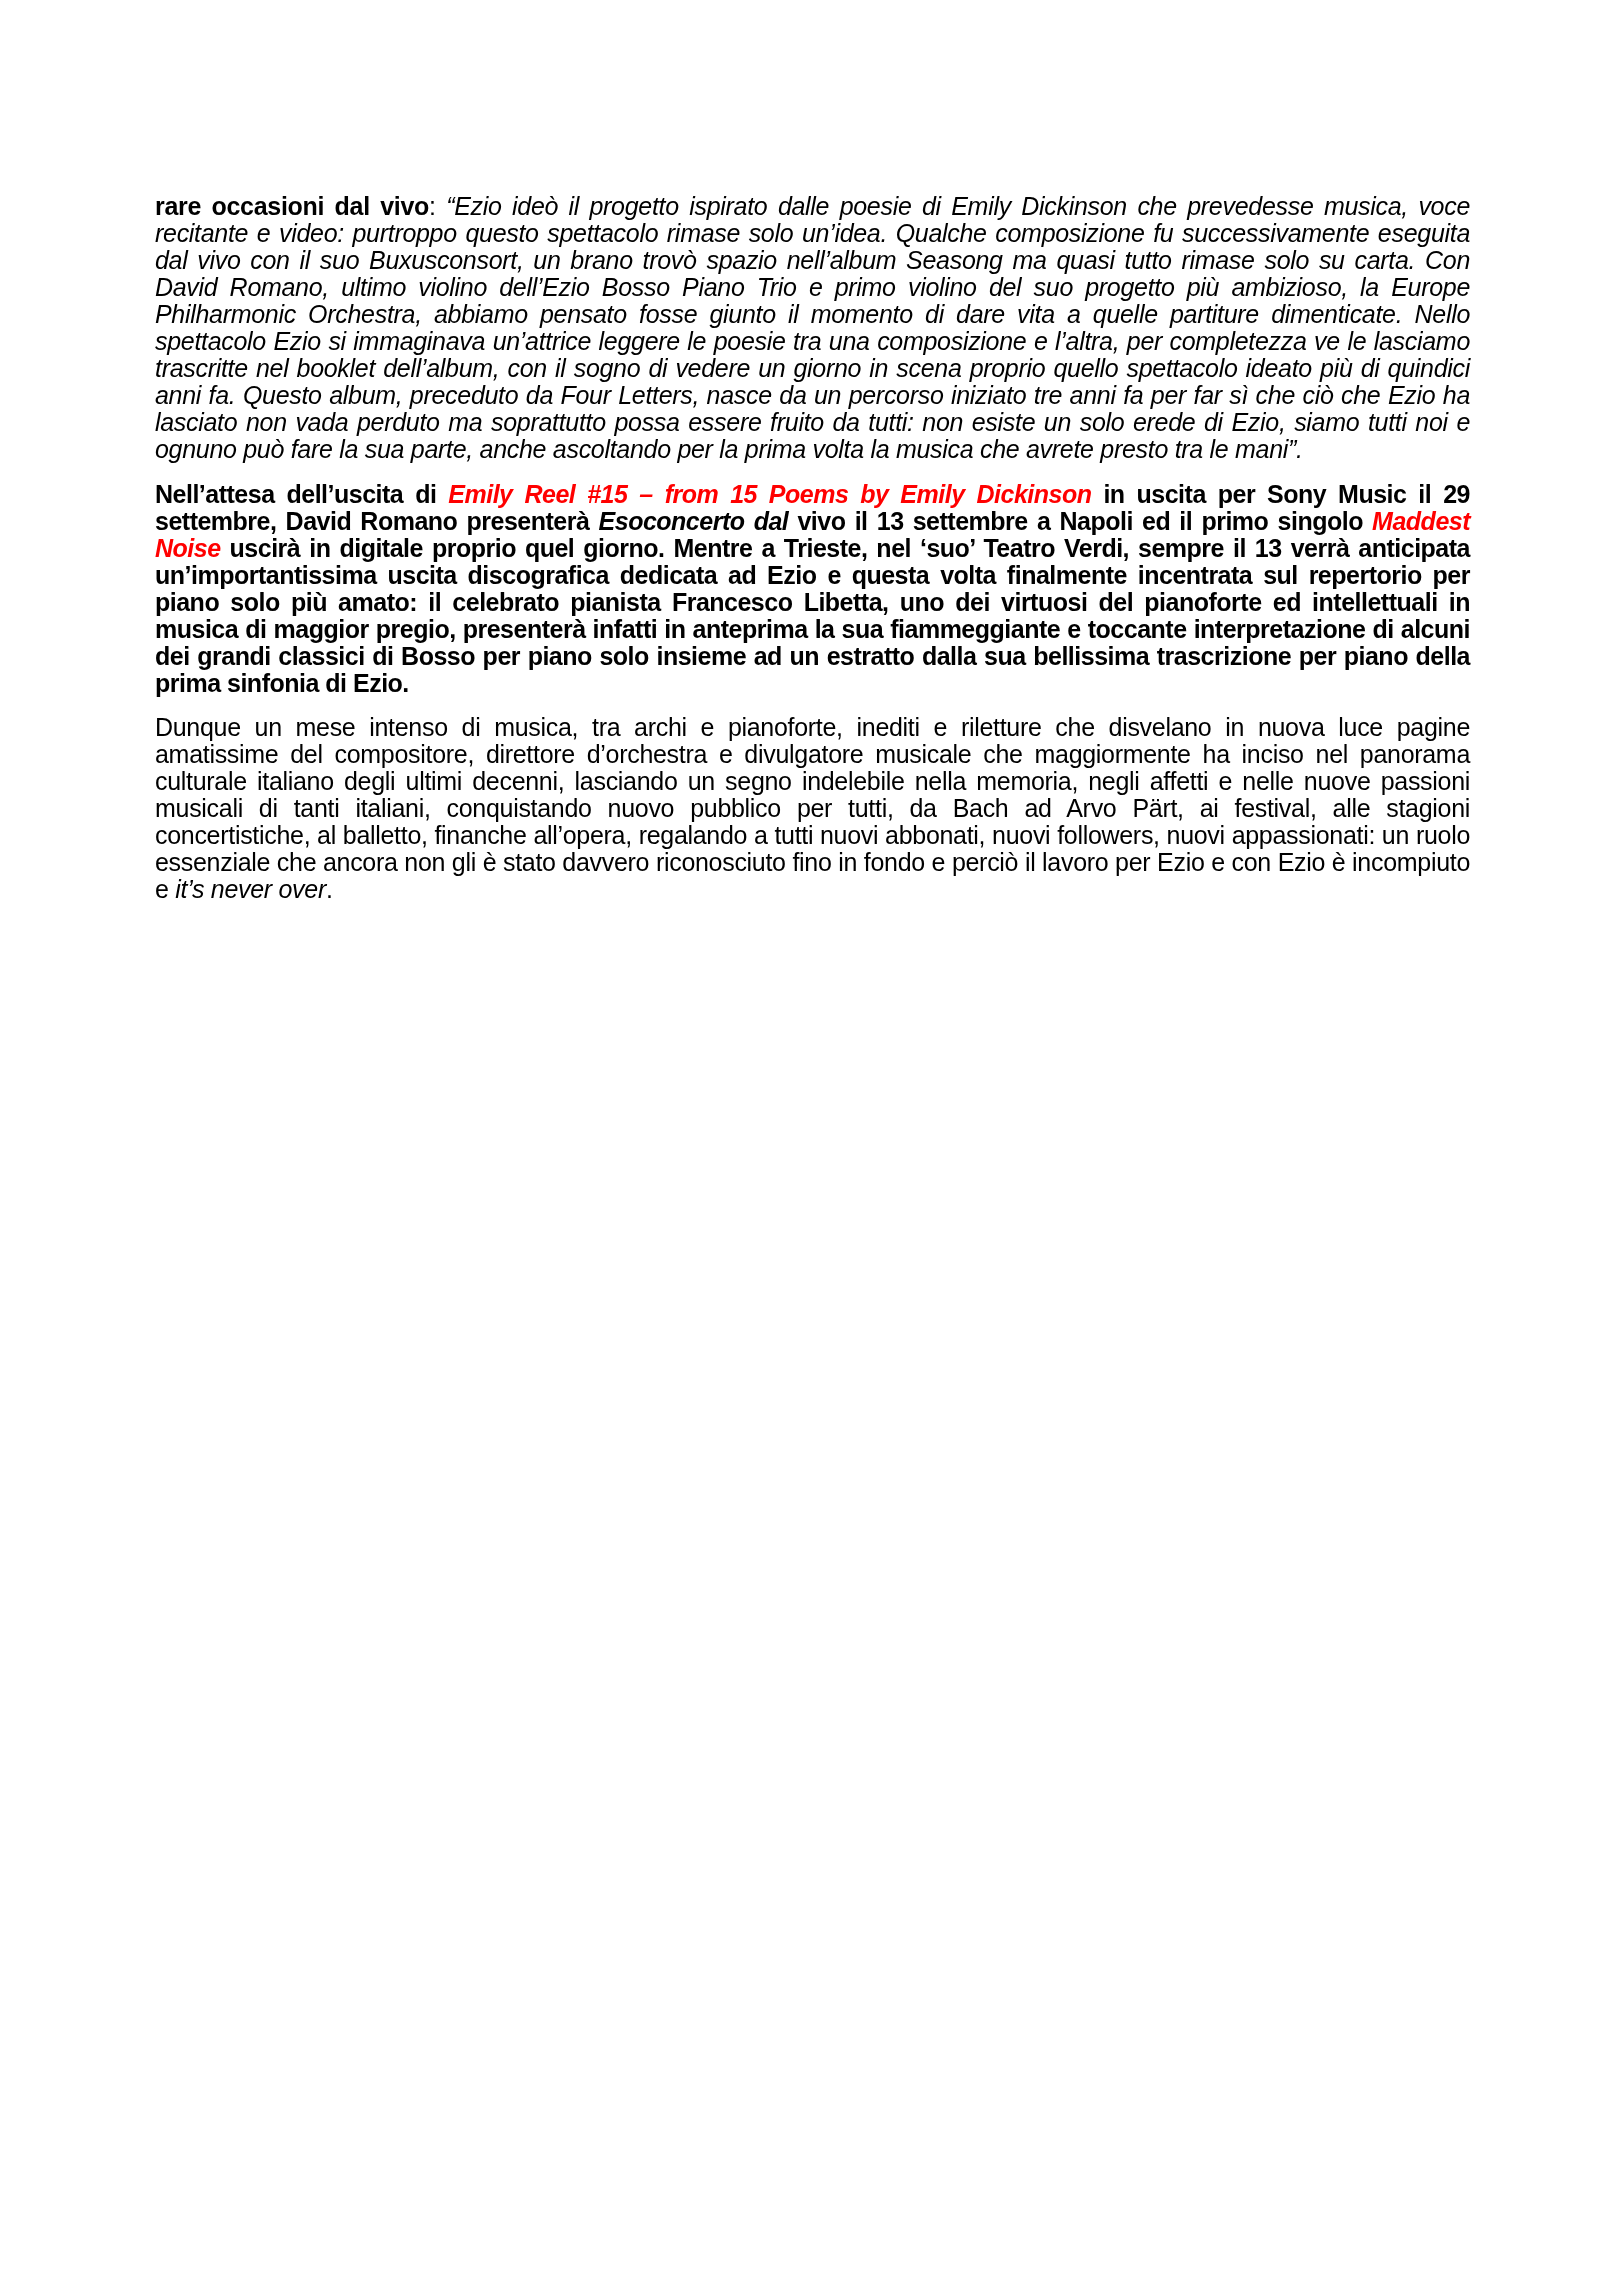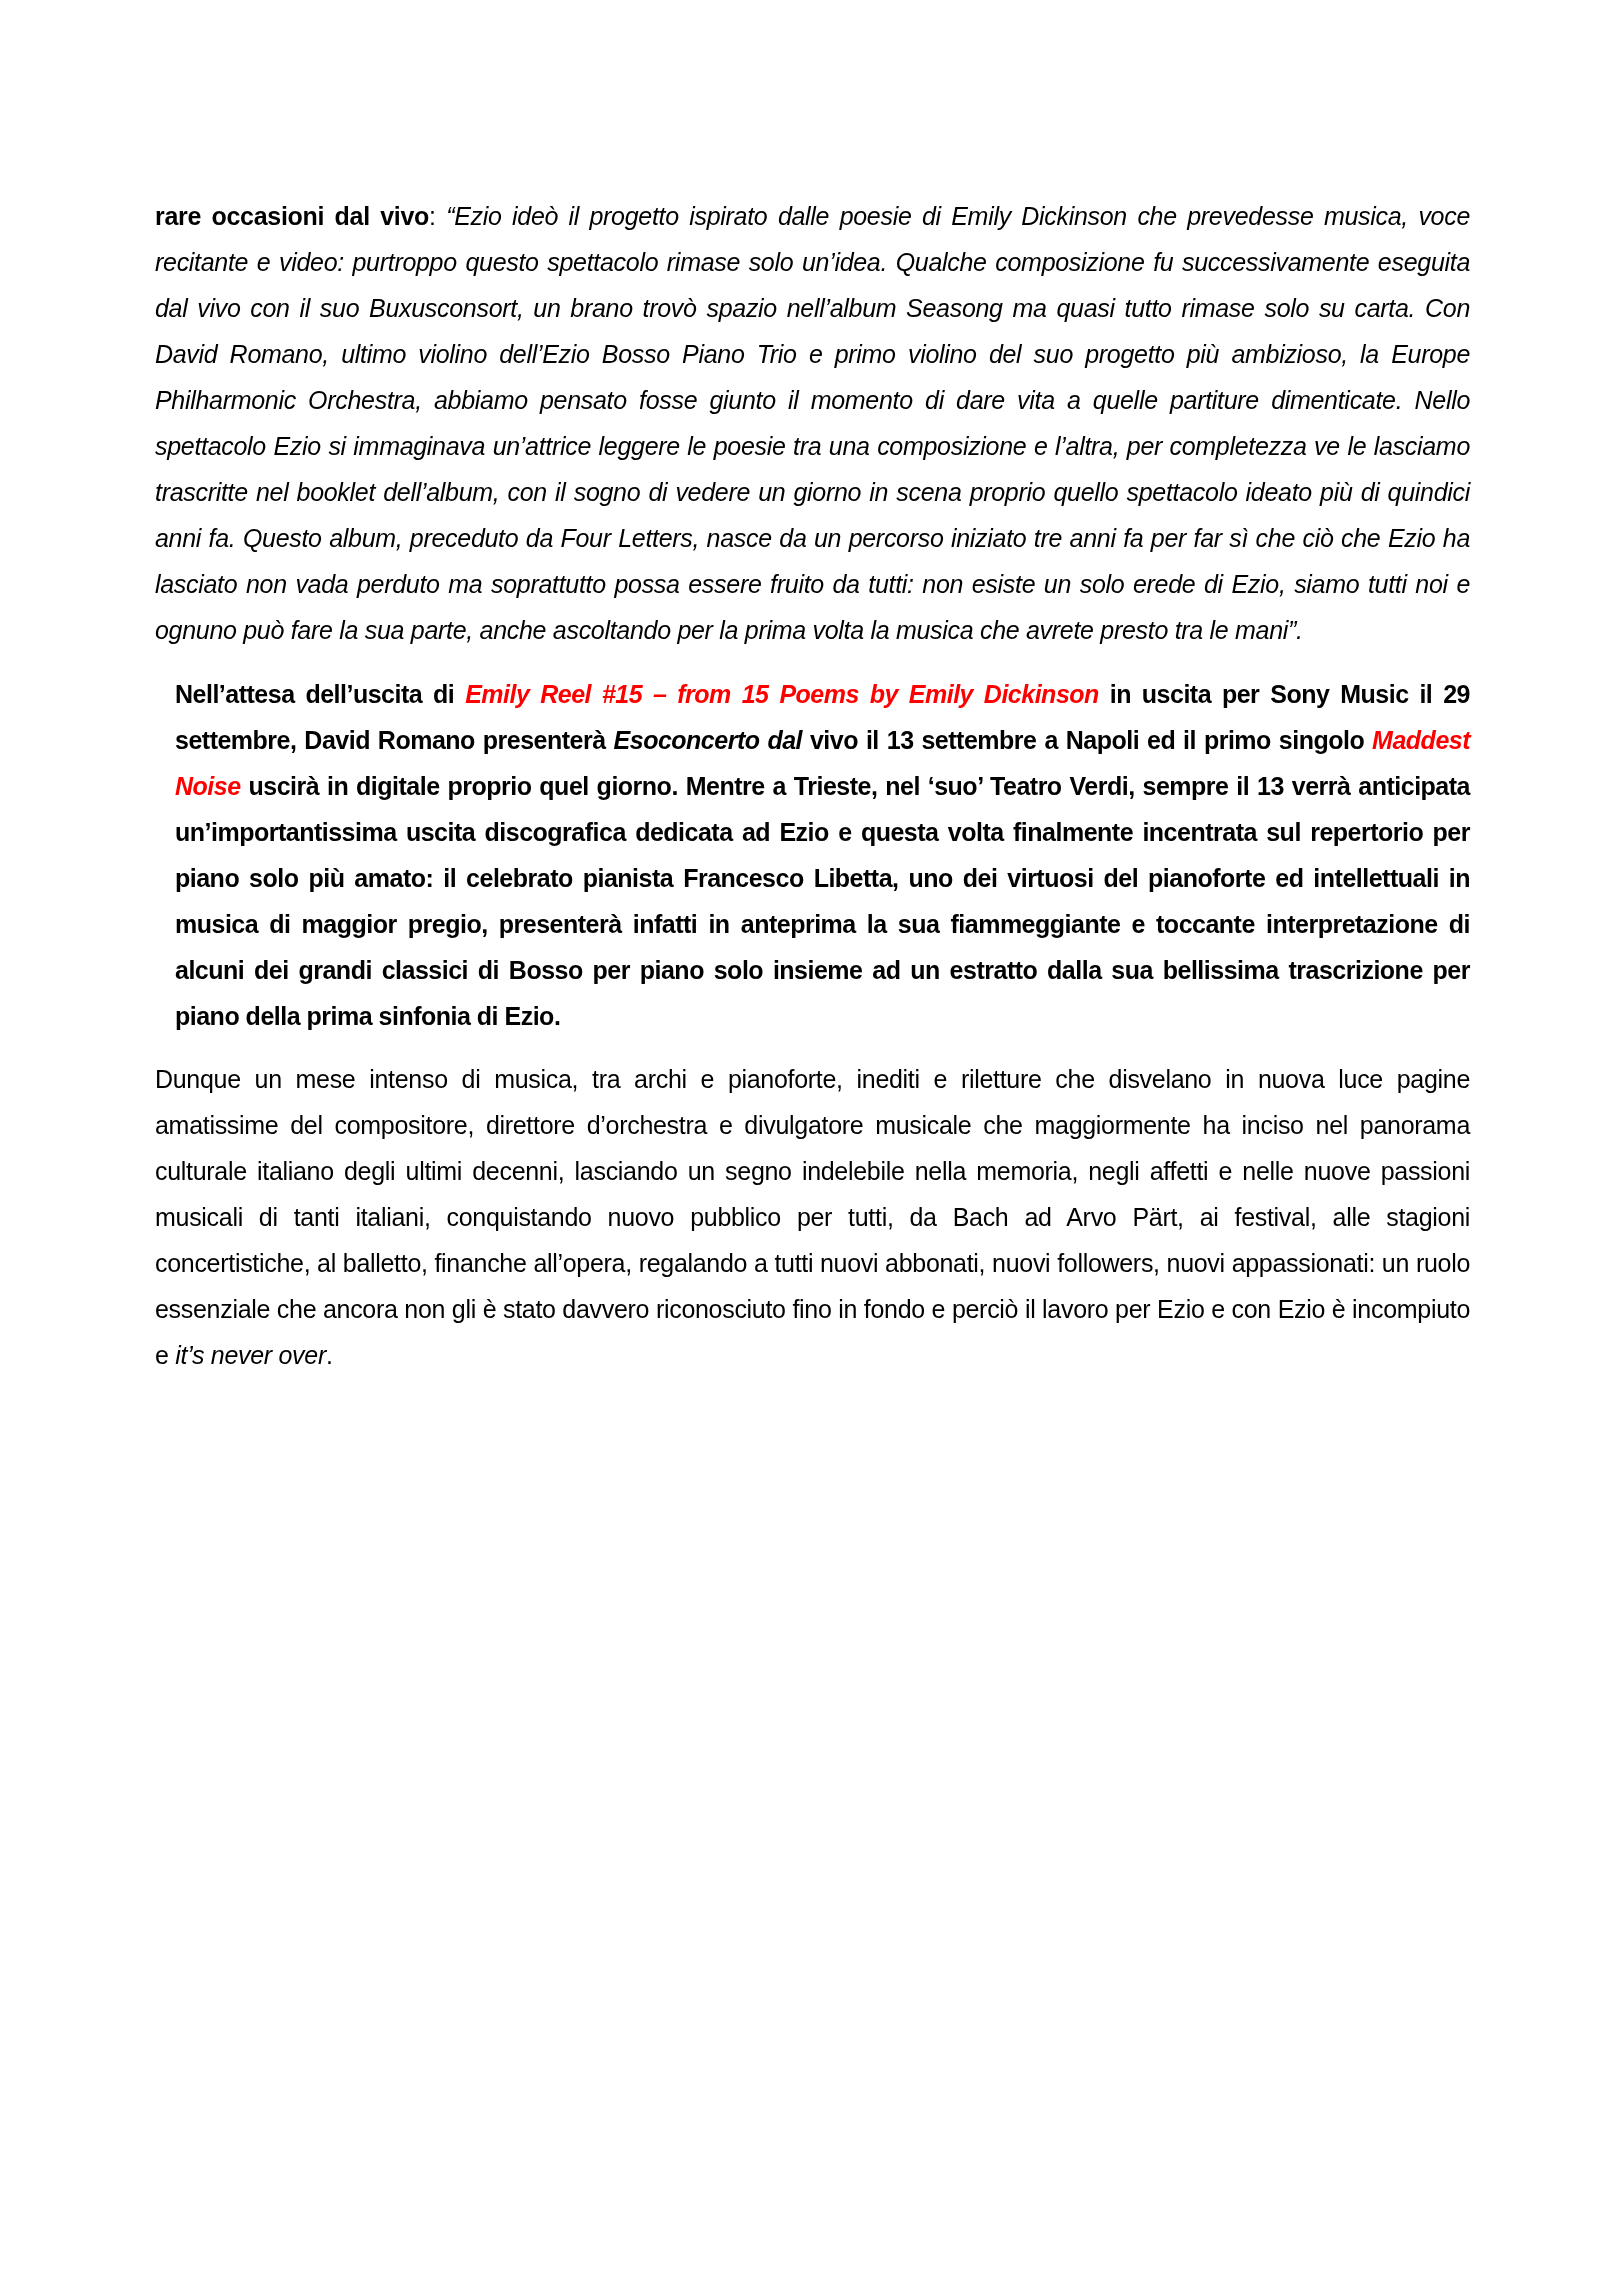--- a/index.html
+++ b/index.html
@@ -17,27 +17,27 @@
     }
     .page {
       position: absolute;
       left: 155px;
       top: 193px;
       width: 1315px;
     }
     p {
       margin: 0;
       font-size: 25px;
-      line-height: 46px;
+      line-height: 27px;
       text-align: justify;
       letter-spacing: -0.3px;
       word-spacing: 0px;
     }
     .p1 { margin-bottom: 17.6px; }
-    .p2 { margin-bottom: 17.6px; margin-left: 20px; }
+    .p2 { margin-bottom: 17.6px; }
     .b { font-weight: bold; }
     .i { font-style: italic; }
     .red { color: #ff0000; }
     .p1 .quote { font-style: italic; }
     .p2 { font-weight: bold; letter-spacing: -0.5px; }
   </style>
 </head>
 <body>
 
 <div class="page">

